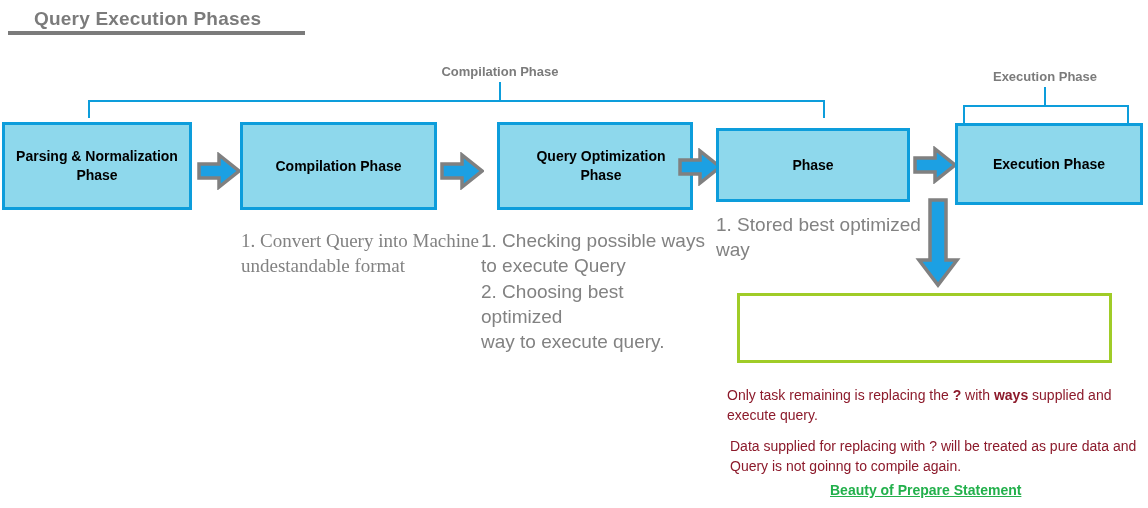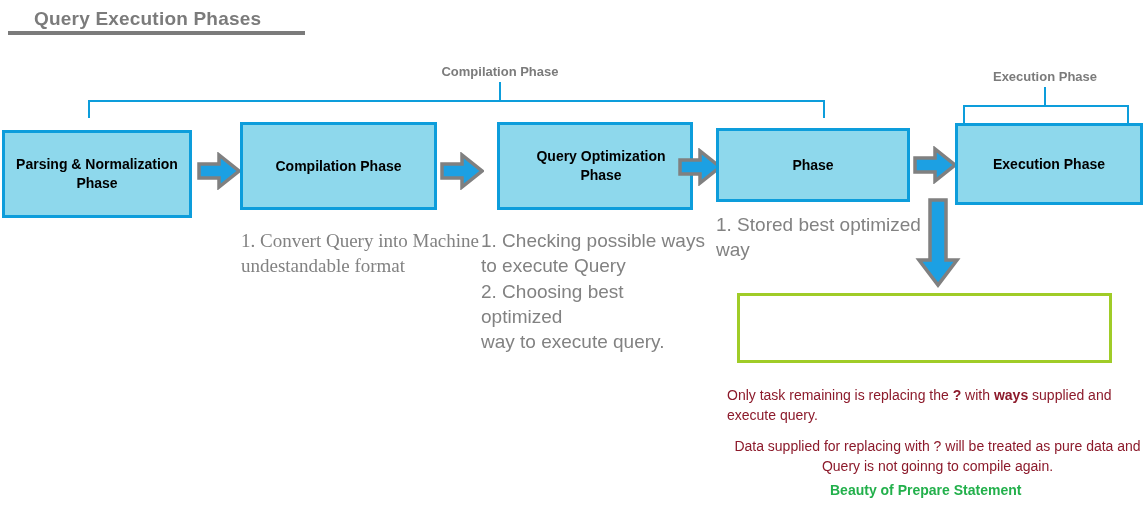--- a/index.html
+++ b/index.html
@@ -109,48 +109,49 @@
 
   
   .note-red {
     font-size: 14px;
     color: #8c1a2b;
     line-height: 1.4;
   }
   .note-red b { font-weight: bold; }
 
   #note-1 { left: 727px; top: 386px; width: 415px; }
-  #note-2 { left: 730px; top: 437px; width: 415px; text-align: center; }
+  #note-2 { left: 730px; top: 437px; width: 415px; }
 
   #beauty-line {
     left: 830px;
     top: 482px;
     font-size: 14px;
     font-weight: bold;
     color: #22b04b;
     white-space: nowrap;
+    text-decoration: underline;
   }
 </style>
 </head>
 <body>
 
 <div id="canvas">
 
   <div class="abs" id="page-title">Query Execution Phases</div>
   <div class="abs" id="title-rule"></div>
 
   <div class="abs bracket-label" style="left:400px; top:64px; width:200px;">Compilation Phase</div>
   <div class="abs bracket-stem" style="left:499px; top:82px; height:18px;"></div>
   <div class="abs bracket" style="left:88px; top:100px; width:737px;"></div>
 
   <div class="abs bracket-label" style="left:945px; top:69px; width:200px;">Execution Phase</div>
   <div class="abs bracket-stem" style="left:1044px; top:87px; height:18px;"></div>
   <div class="abs bracket" style="left:963px; top:105px; width:166px;"></div>
 
-  <div class="abs phase-box" style="left:2px; top:130px; width:190px; height:88px;">
+  <div class="abs phase-box" style="left:2px; top:122px; width:190px; height:88px;">
     <div class="phase-label">Parsing &amp; Normalization
 Phase</div>
   </div>
 
   <svg class="abs arrow-right" style="left:197px; top:152px;" width="44" height="38" viewBox="0 0 44 38">
     <polygon points="2,12 22,12 22,3 42,19 22,35 22,26 2,26" fill="#1ca0e3" stroke="#808080" stroke-width="3.5" stroke-linejoin="miter"></polygon>
   </svg>
 
   <div class="abs phase-box" style="left:240px; top:122px; width:197px; height:88px;">
     <div class="phase-label">Compilation

